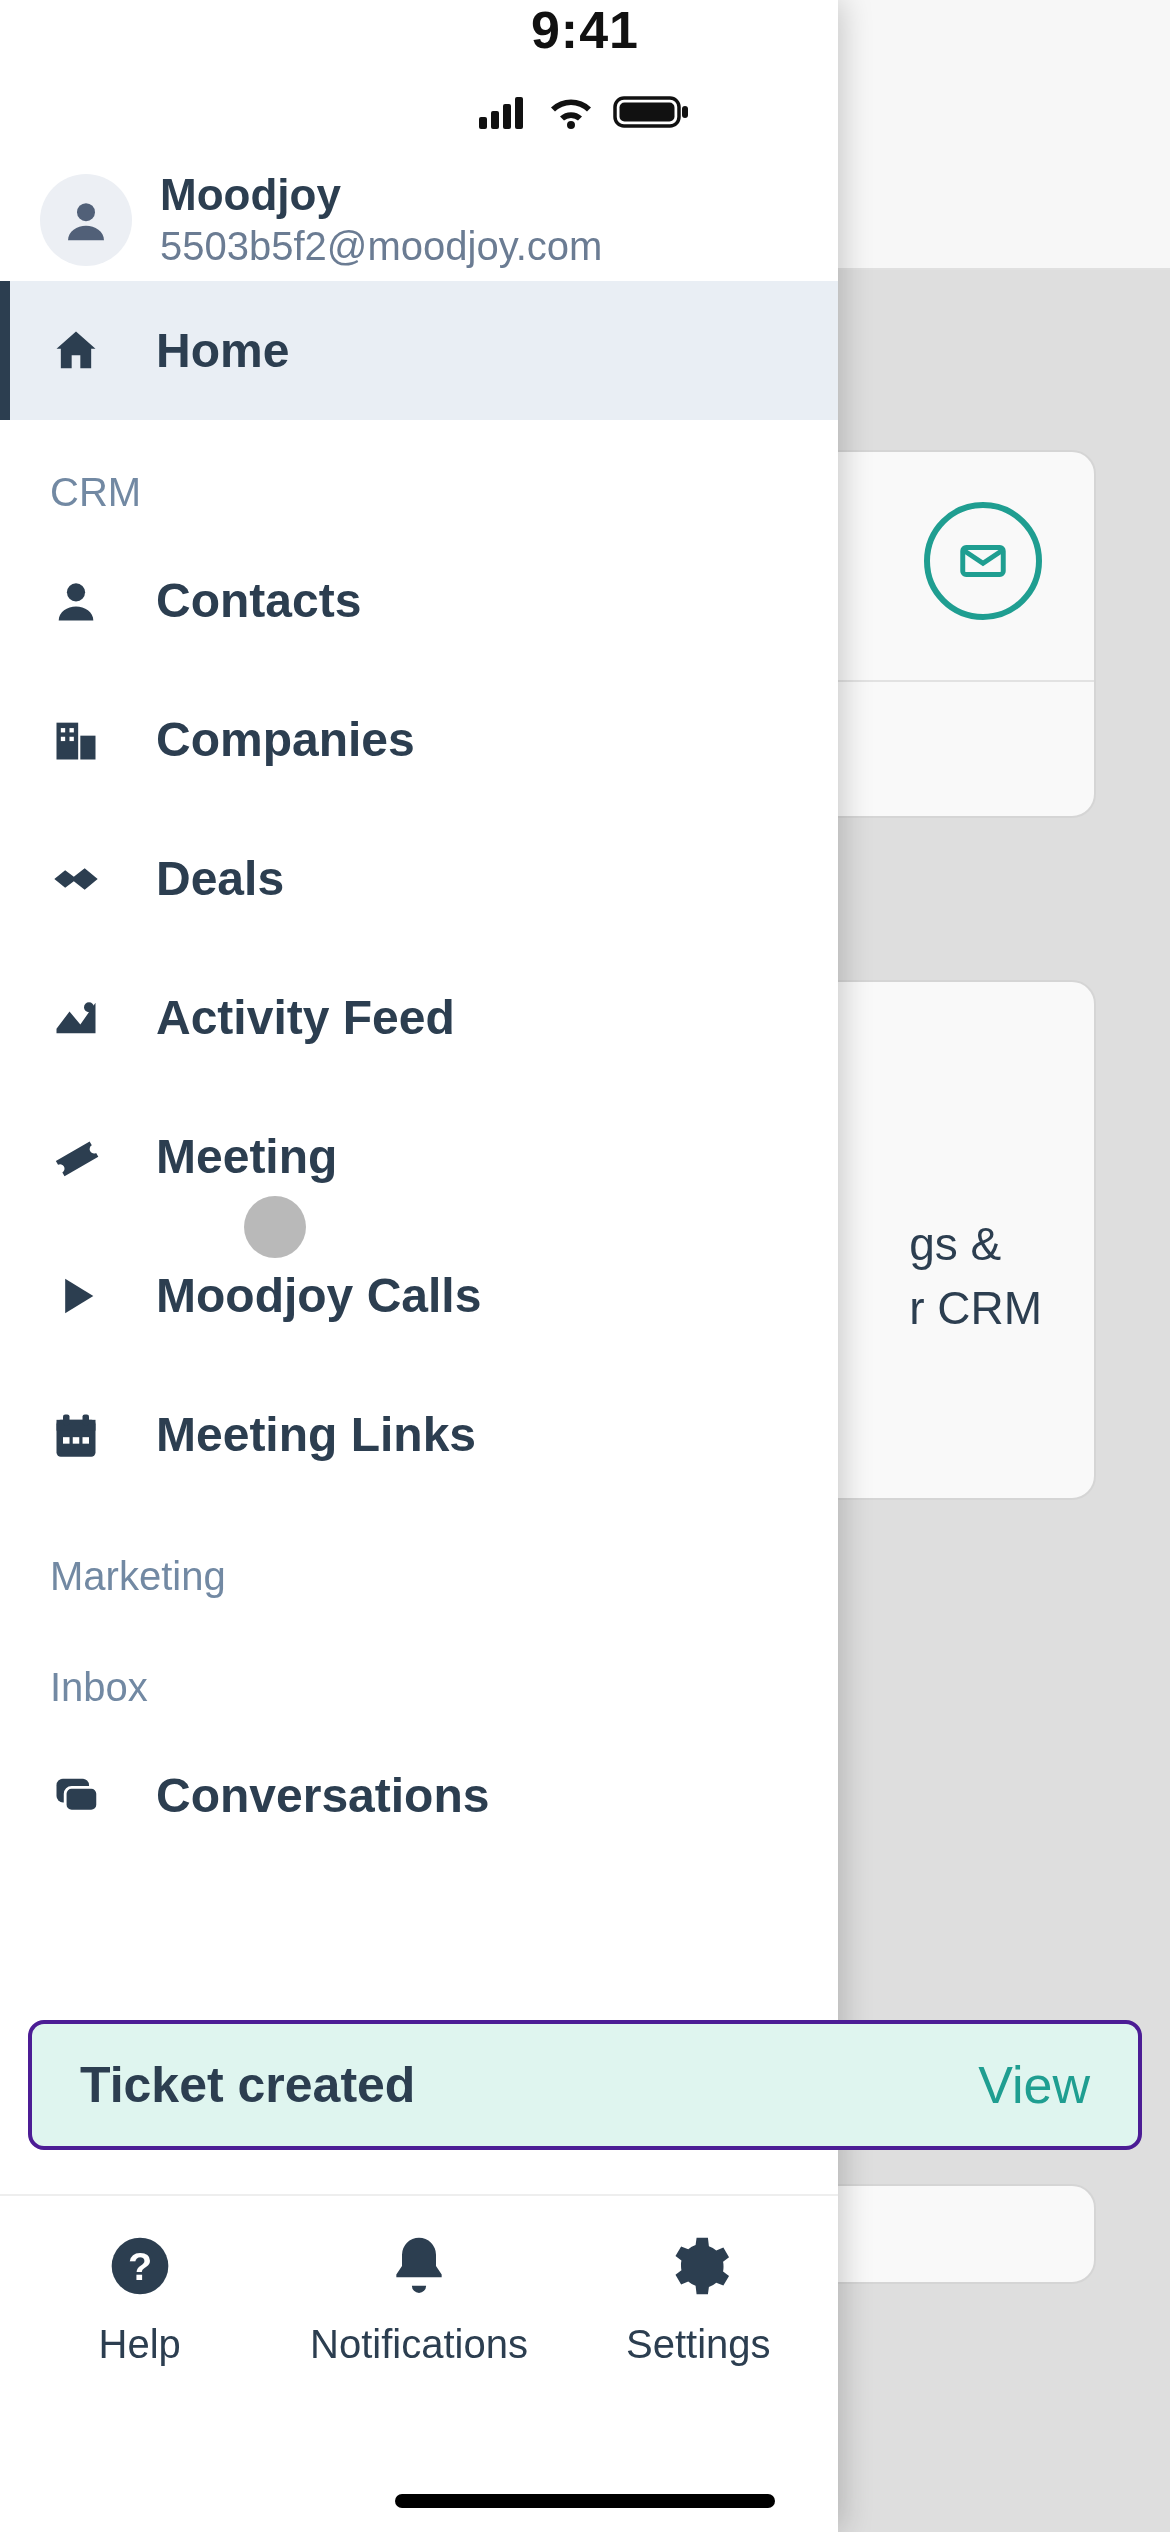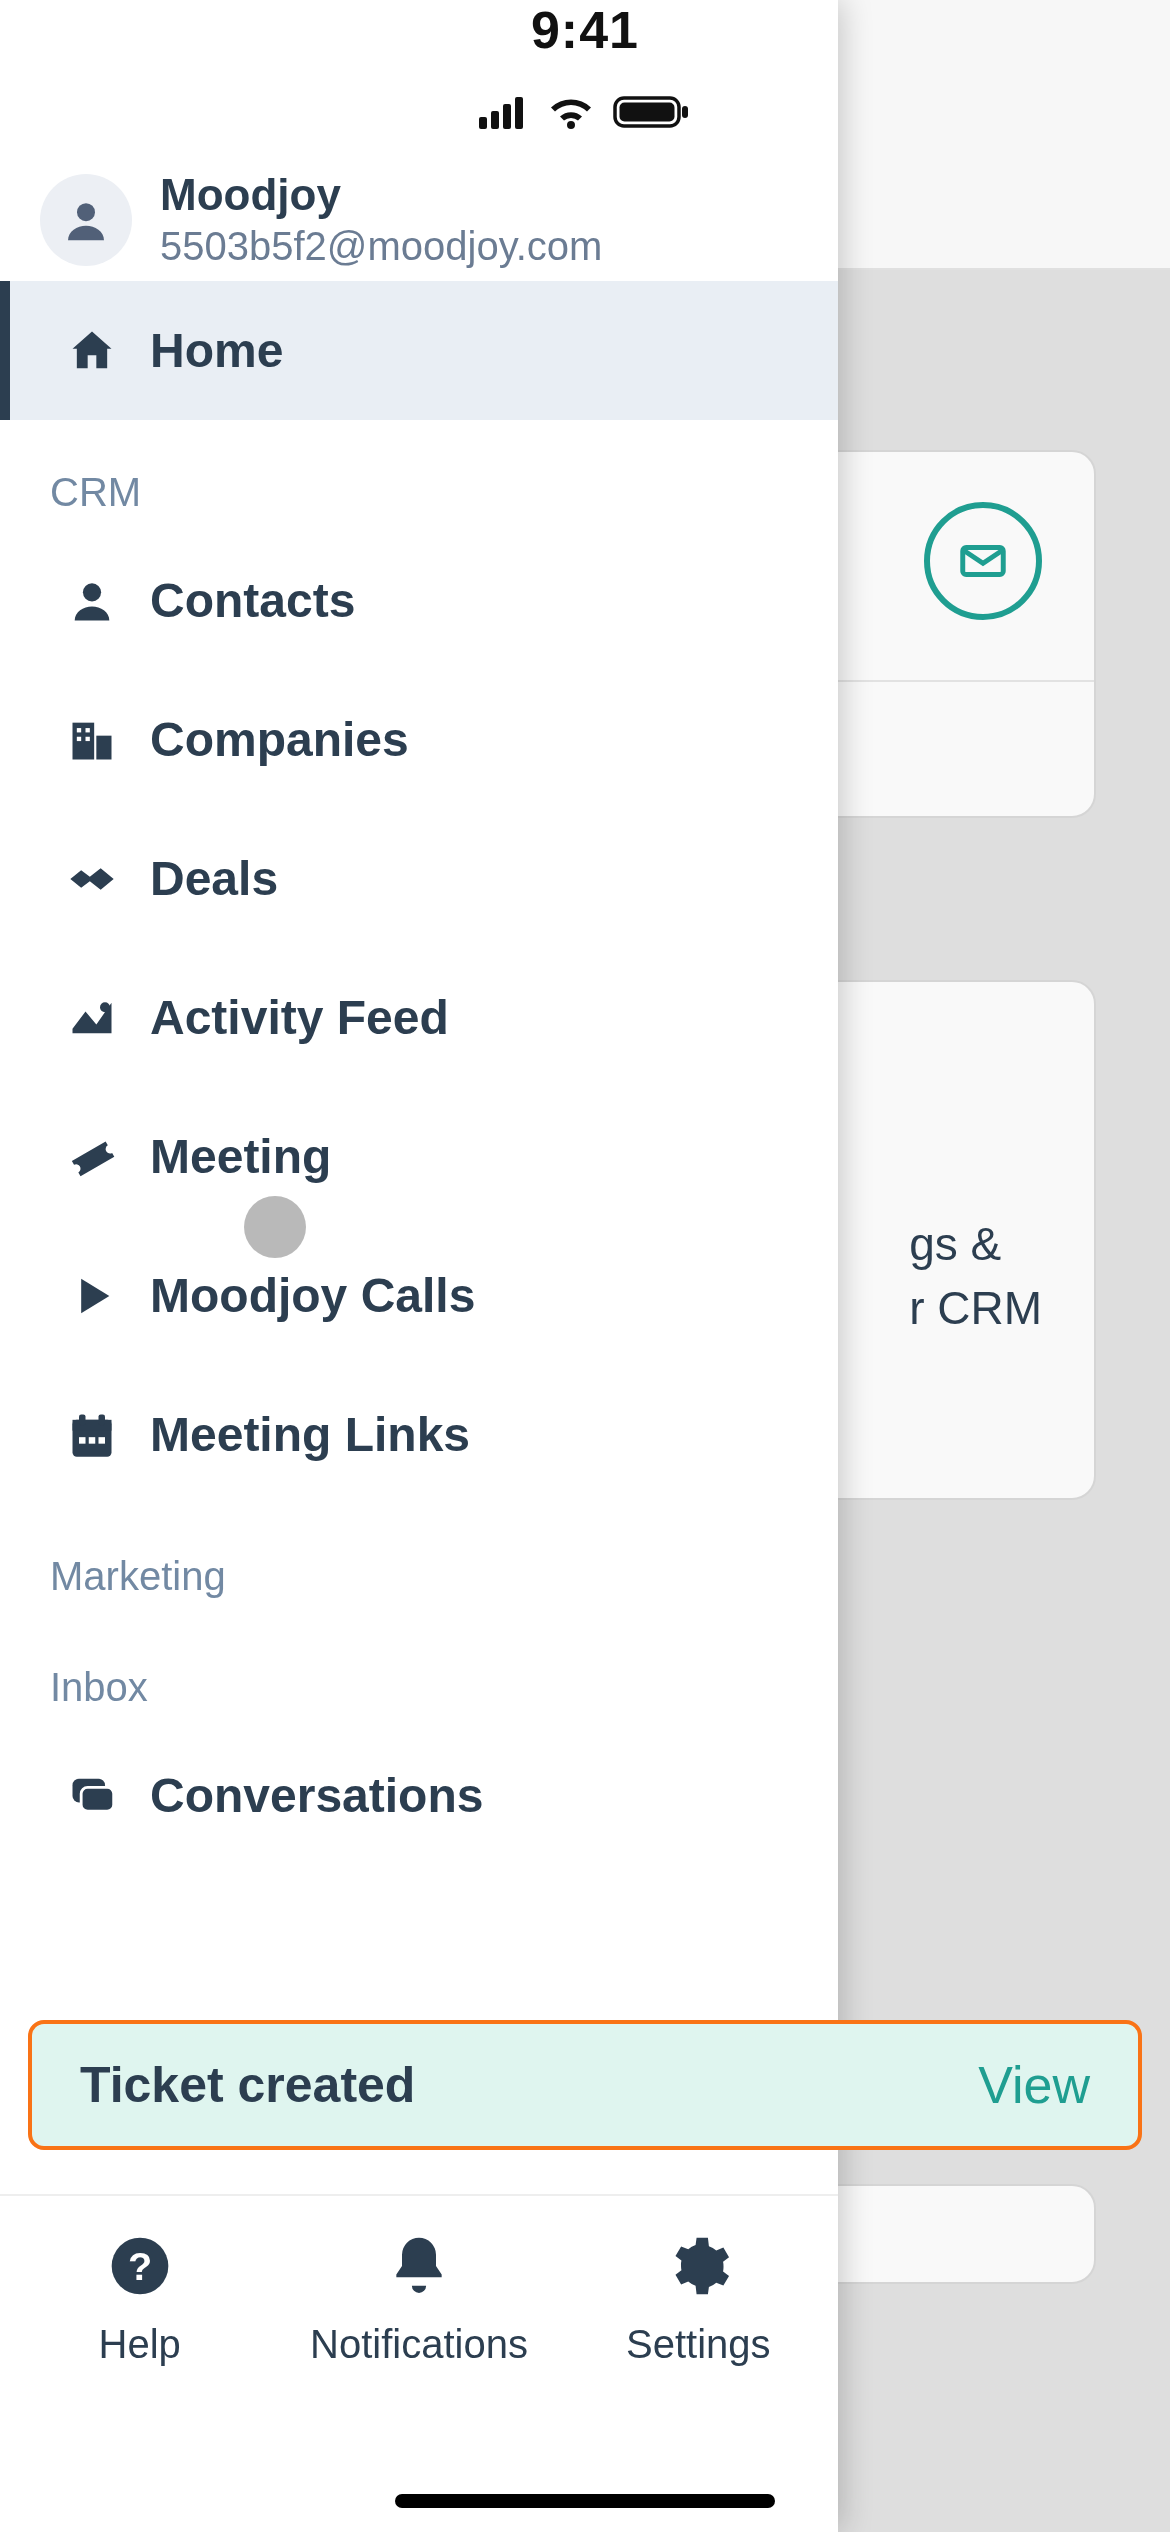--- a/index.html
+++ b/index.html
@@ -24,34 +24,34 @@
 
   
   .sidebar { position: absolute; top: 0; left: 0; width: 838px; height: 100%; background: #ffffff; box-shadow: 4px 0 30px rgba(0,0,0,0.2); display:flex; flex-direction:column; }
   .sidebar-scroll { flex:1; overflow:hidden; }
   
   .profile-row { display:flex; align-items:center; gap:28px; padding: 170px 40px 12px 40px; }
   .avatar { width: 92px; height: 92px; border-radius: 50%; background: #eceff4; display:flex; align-items:center; justify-content:center; }
   .profile-text .name { font-size: 44px; font-weight: 700; color: #2c3e50; }
   .profile-text .email { font-size: 40px; font-weight: 500; color: #6b7c93; margin-top:4px;}
 
-  .nav-item { display:flex; align-items:center; gap: 32px; padding: 42px 66px; position:relative; }
+  .nav-item { display:flex; align-items:center; gap: 54px; padding: 42px 50px; position:relative; }
   .nav-item.active { background: #e9eef4; }
   .nav-item.active::before { content:""; position:absolute; left:0; top:0; bottom:0; width:10px; background:#2c3e50; }
   .nav-icon { width:52px; height:52px; display:flex; align-items:center; justify-content:center; flex-shrink:0; }
   .nav-icon svg { width:52px; height:52px; }
   .nav-label { font-size: 48px; font-weight: 700; color: #2c3e50; }
 
   .section-header { padding: 50px 50px 16px 50px; font-size: 40px; font-weight: 500; color: #7289a3; }
 
   
   .touch-dot { position: absolute; width: 62px; height: 62px; border-radius:50%; background: rgba(128,128,128,0.55); left: 244px; top: 1196px; z-index: 50; }
 
   
-  .toast { position: absolute; left: 28px; right: 28px; top: 2020px; height: 130px; background: #dff5ef; border: 4px solid #f97316; border-radius: 16px; display:flex; align-items:center; justify-content:space-between; padding: 0 48px; z-index: 60; }
+  .toast { position: absolute; left: 28px; right: 28px; top: 2020px; height: 130px; background: #dff5ef; border: 4px solid #4c1d95; border-radius: 16px; display:flex; align-items:center; justify-content:space-between; padding: 0 48px; z-index: 60; }
   .toast-msg { font-size: 50px; font-weight: 600; color: #2c3e50; }
   .toast-action { font-size: 52px; font-weight: 400; color: #1f9e91; }
 
   
   .bottom-bar { position:absolute; bottom:0; left:0; width:838px; height: 338px; background: #ffffff; border-top: 2px solid #eee; display:flex; justify-content: space-around; align-items: flex-start; padding-top: 36px; }
   .bottom-item { display:flex; flex-direction:column; align-items:center; gap:18px; width: 260px; }
   .bottom-item svg { width:68px; height:68px; }
   .bottom-item .blabel { font-size:40px; font-weight:500; color:#2c3e50; }
 
   

